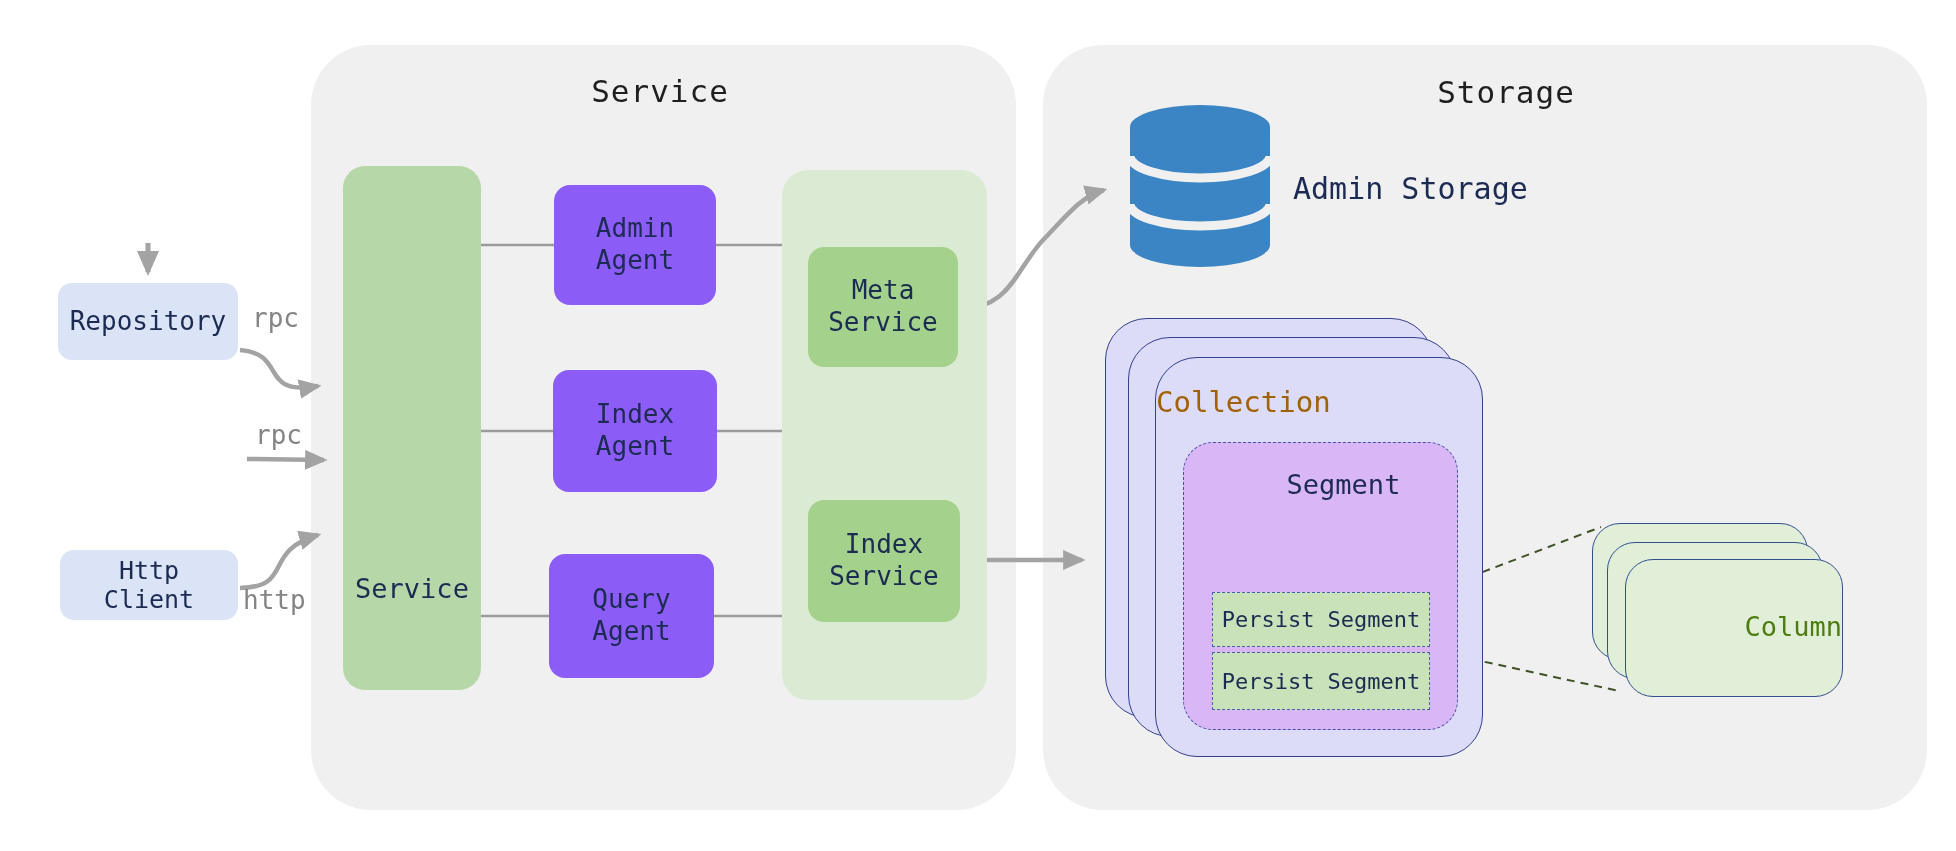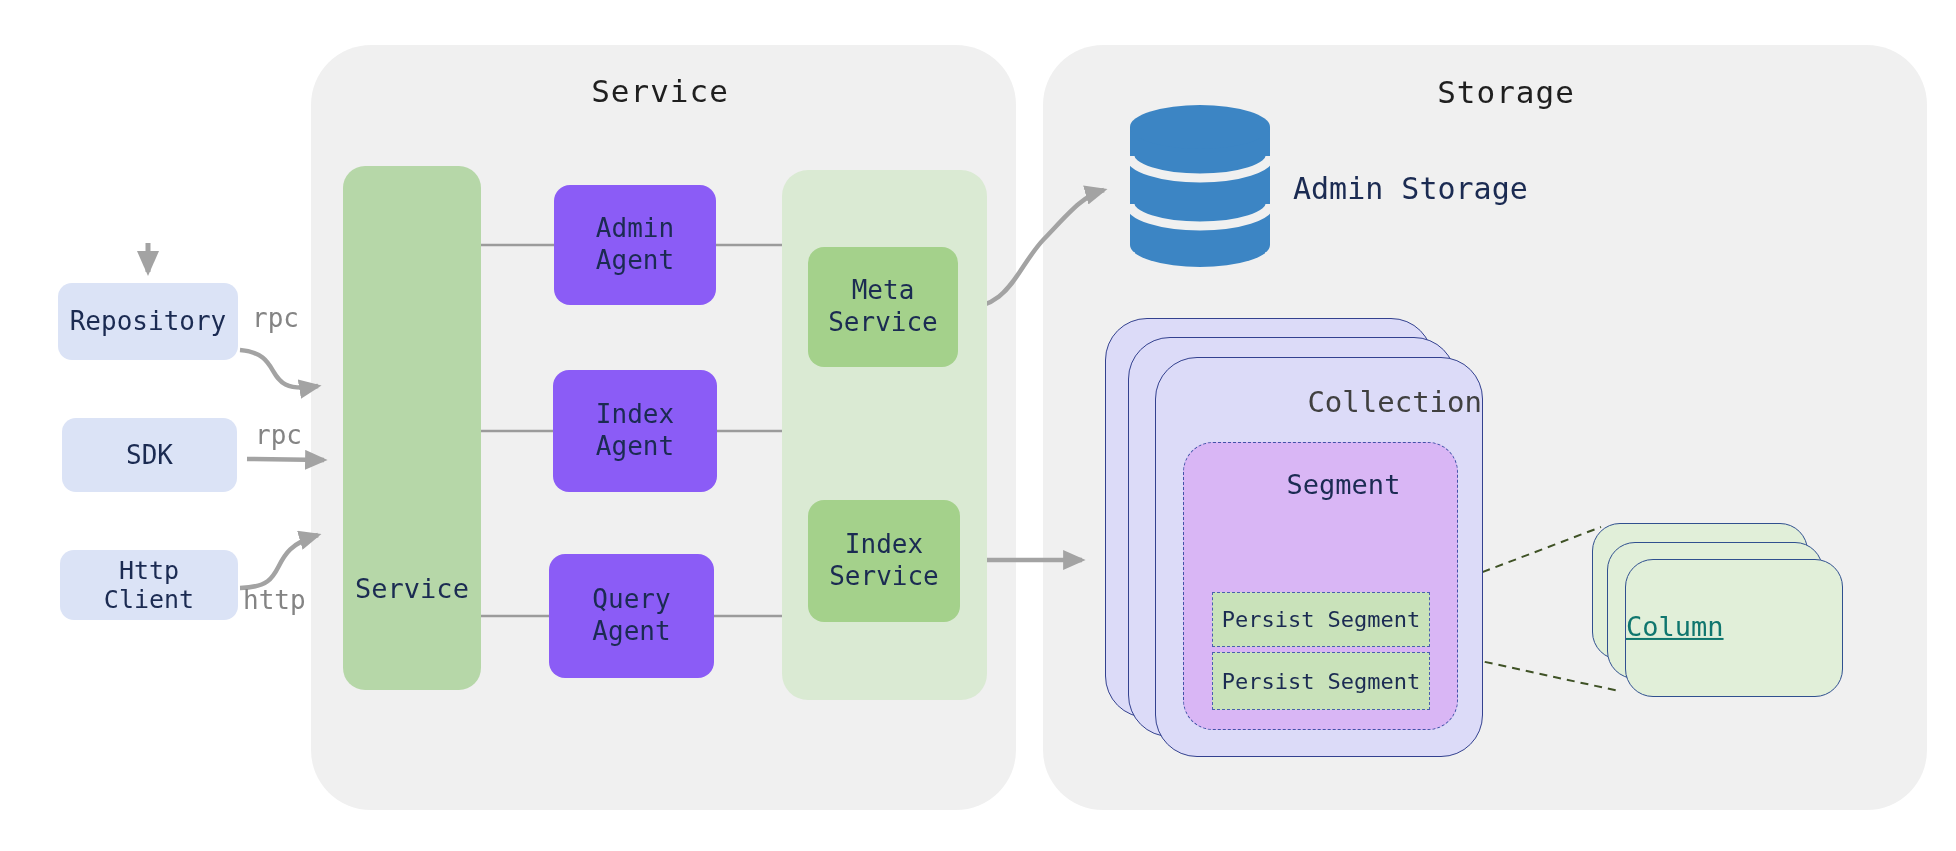--- a/index.html
+++ b/index.html
@@ -14,29 +14,29 @@
   .client{background:#dbe3f6;border-radius:14px;font-size:26px;line-height:1.18;}
   .client .sub{font-size:17px;line-height:1.1;}
   .edge-label{position:absolute;color:#848484;font-size:26px;white-space:nowrap;}
   .bar{position:absolute;background:#b6d7a8;border-radius:22px;}
   .bar-label{position:absolute;width:100%;text-align:center;color:#1b2b52;font-size:27px;}
   .agent{background:#8b5cf6;border-radius:16px;font-size:26px;line-height:1.22;}
   .inner-container{position:absolute;background:#daead3;border-radius:26px;}
   .gservice{background:#a4d18b;border-radius:16px;font-size:26px;line-height:1.22;}
   .db-label{position:absolute;color:#1b2b52;font-size:30px;white-space:nowrap;}
   .card{position:absolute;background:#dcdbf8;border:1.5px solid #33418f;border-radius:42px;box-sizing:border-box;}
-  .card-title{position:absolute;width:100%;text-align:right;color:#404040;font-size:29px;}
+  .card-title{position:absolute;width:100%;text-align:left;color:#a16207;font-size:29px;}
   .segment{position:absolute;background:#d9b6f5;border:1.6px dashed #4253a8;border-radius:30px;box-sizing:border-box;padding-left:23px;}
   .segment-title{position:absolute;width:100%;text-align:center;color:#1b2b52;font-size:27px;}
   .subseg{position:absolute;display:flex;align-items:center;justify-content:center;
           border:1.5px dashed #4a5fb0;box-sizing:border-box;color:#1b2b52;font-size:22px;white-space:nowrap;}
   .mem{background:#fcb5ee;}
   .per{background:#c9e2ba;}
   .colcard{position:absolute;background:#e1efd9;border:1.5px solid #30508f;border-radius:28px;box-sizing:border-box;}
-  .colcard-label{position:absolute;width:100%;top:50%;transform:translateY(-55%);text-align:left;color:#0f766e;font-size:27px;text-decoration:underline;}
+  .colcard-label{position:absolute;width:100%;top:50%;transform:translateY(-55%);text-align:right;color:#4d7c0f;font-size:27px;}
   svg.layer{position:absolute;left:0;top:0;pointer-events:none;}
 </style>
 </head>
 <body>
 
 <div class="canvas">
 
   <div class="panel" style="left:311px;top:45px;width:705px;height:765px;"></div>
   <div class="panel" style="left:1043px;top:45px;width:884px;height:765px;"></div>
 
@@ -83,23 +83,20 @@
   </svg>
 
   <div class="panel-title" style="left:660px;top:73px;">Service</div>
   <div class="panel-title" style="left:1506px;top:74px;">Storage</div>
 
 
   <div class="node client" style="left:58px;top:283px;width:180px;height:77px;">
     <div>Repository</div>
   </div>
 
-  <div class="node client" style="left:62px;top:418px;width:175px;height:74px;">
-    <div>SDK</div>
-  </div>
 
   <div class="node client" style="left:60px;top:550px;width:178px;height:70px;font-size:25px;">
     <div>Http</div>
     <div>Client</div>
   </div>
 
   <div class="edge-label" style="left:252px;top:303px;">rpc</div>
   <div class="edge-label" style="left:255px;top:420px;">rpc</div>
   <div class="edge-label" style="left:243px;top:585px;">http</div>
 

